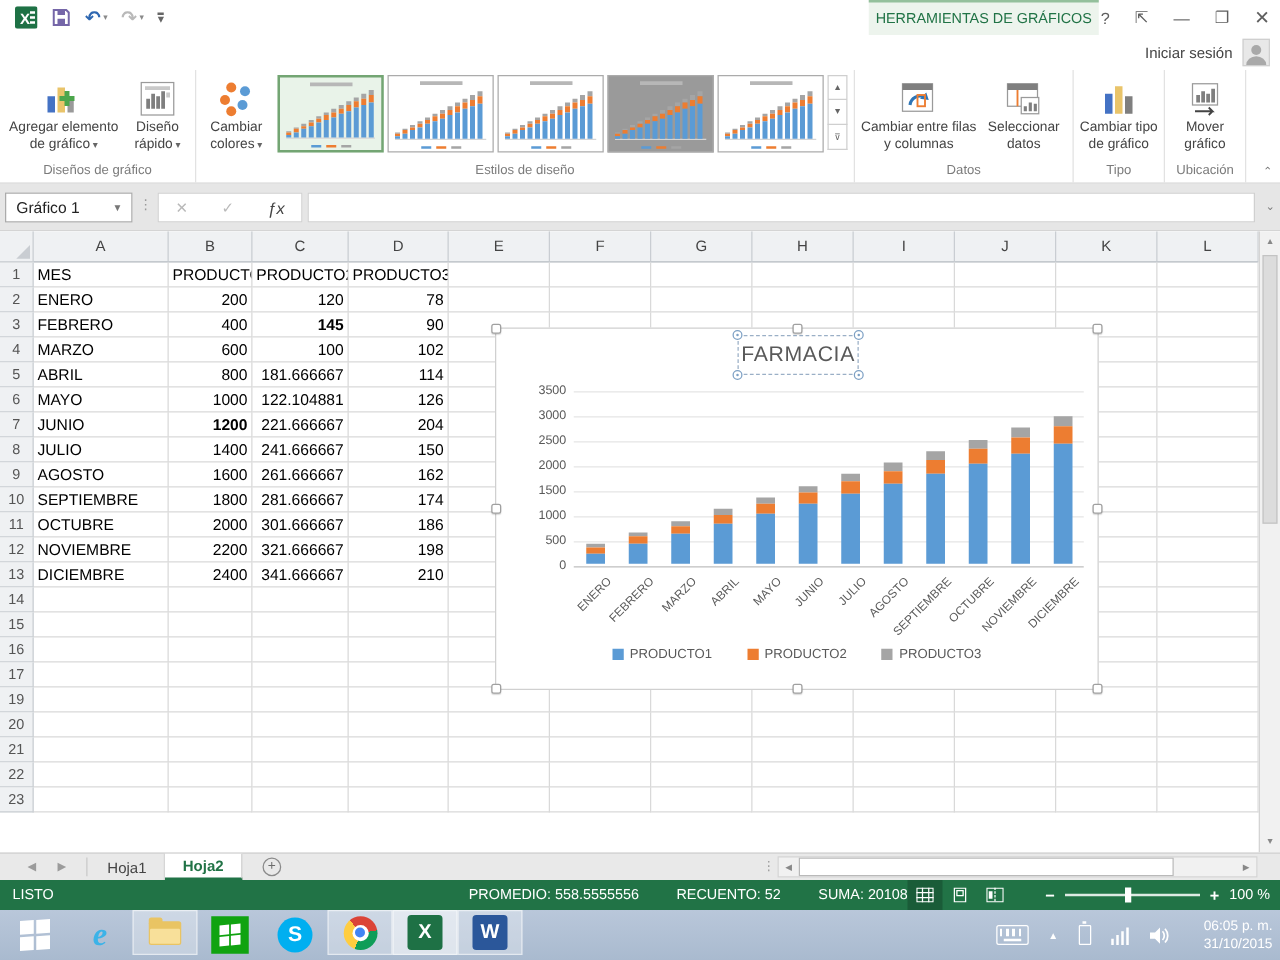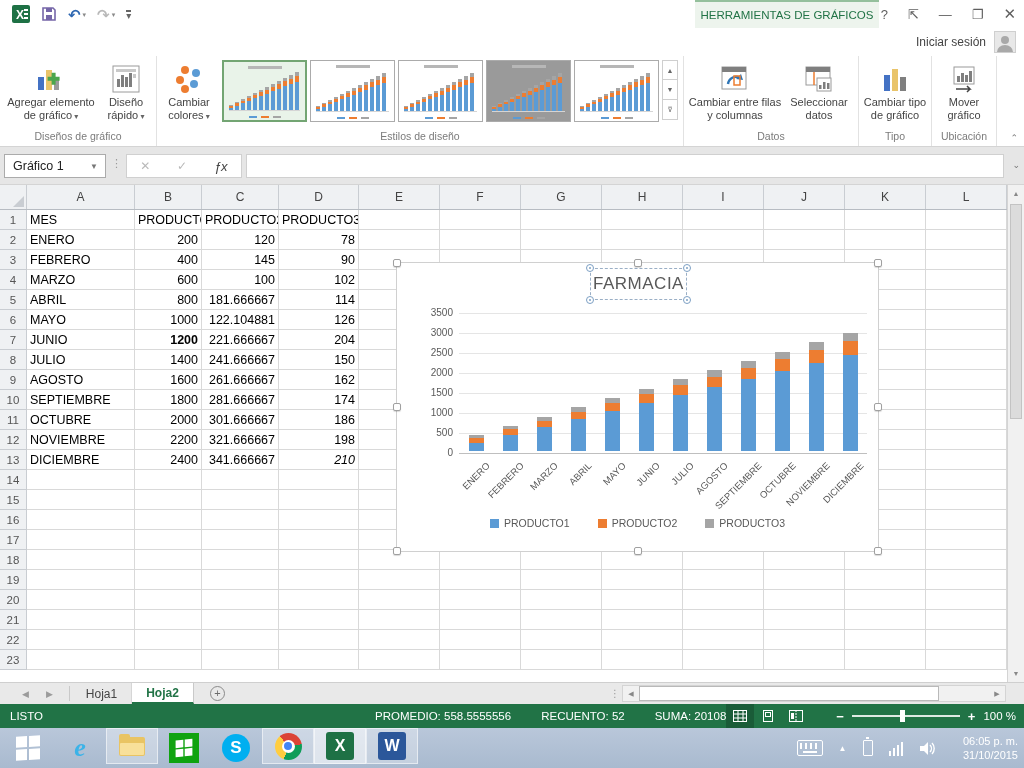--- a/index.html
+++ b/index.html
@@ -769,21 +769,21 @@
           <div class="cell" style="width: 81px;"></div>
           <div class="cell" style="width: 81px;"></div>
           <div class="cell" style="width: 81px;"></div>
           <div class="cell" style="width: 81px;"></div>
           <div class="cell" style="width: 81px;"></div>
         </div>
         <div class="grow">
           <div class="rnum">3</div>
           <div class="cell" style="width: 108px;">FEBRERO</div>
           <div class="cell num" style="width: 67px;">400</div>
-          <div class="cell num" style="width: 77px;">145</div>
+          <div class="cell num" style="width: 77px; font-weight: bold;">145</div>
           <div class="cell num" style="width: 80px;">90</div>
           <div class="cell" style="width: 81px;"></div>
           <div class="cell" style="width: 81px;"></div>
           <div class="cell" style="width: 81px;"></div>
           <div class="cell" style="width: 81px;"></div>
           <div class="cell" style="width: 81px;"></div>
           <div class="cell" style="width: 81px;"></div>
           <div class="cell" style="width: 81px;"></div>
           <div class="cell" style="width: 81px;"></div>
         </div>
@@ -920,21 +920,21 @@
           <div class="cell" style="width: 81px;"></div>
           <div class="cell" style="width: 81px;"></div>
           <div class="cell" style="width: 81px;"></div>
           <div class="cell" style="width: 81px;"></div>
         </div>
         <div class="grow">
           <div class="rnum">13</div>
           <div class="cell" style="width: 108px;">DICIEMBRE</div>
           <div class="cell num" style="width: 67px;">2400</div>
           <div class="cell num" style="width: 77px;">341.666667</div>
-          <div class="cell num" style="width: 80px; font-style: italic;">210</div>
+          <div class="cell num" style="width: 80px;">210</div>
           <div class="cell" style="width: 81px;"></div>
           <div class="cell" style="width: 81px;"></div>
           <div class="cell" style="width: 81px;"></div>
           <div class="cell" style="width: 81px;"></div>
           <div class="cell" style="width: 81px;"></div>
           <div class="cell" style="width: 81px;"></div>
           <div class="cell" style="width: 81px;"></div>
           <div class="cell" style="width: 81px;"></div>
         </div>
         <div class="grow">
@@ -977,35 +977,20 @@
           <div class="cell" style="width: 81px;"></div>
           <div class="cell" style="width: 81px;"></div>
           <div class="cell" style="width: 81px;"></div>
           <div class="cell" style="width: 81px;"></div>
           <div class="cell" style="width: 81px;"></div>
           <div class="cell" style="width: 81px;"></div>
           <div class="cell" style="width: 81px;"></div>
         </div>
         <div class="grow">
           <div class="rnum">17</div>
-          <div class="cell" style="width: 108px;"></div>
-          <div class="cell" style="width: 67px;"></div>
-          <div class="cell" style="width: 77px;"></div>
-          <div class="cell" style="width: 80px;"></div>
-          <div class="cell" style="width: 81px;"></div>
-          <div class="cell" style="width: 81px;"></div>
-          <div class="cell" style="width: 81px;"></div>
-          <div class="cell" style="width: 81px;"></div>
-          <div class="cell" style="width: 81px;"></div>
-          <div class="cell" style="width: 81px;"></div>
-          <div class="cell" style="width: 81px;"></div>
-          <div class="cell" style="width: 81px;"></div>
-        </div>
-        <div class="grow">
-          <div class="rnum">18</div>
           <div class="cell" style="width: 108px;"></div>
           <div class="cell" style="width: 67px;"></div>
           <div class="cell" style="width: 77px;"></div>
           <div class="cell" style="width: 80px;"></div>
           <div class="cell" style="width: 81px;"></div>
           <div class="cell" style="width: 81px;"></div>
           <div class="cell" style="width: 81px;"></div>
           <div class="cell" style="width: 81px;"></div>
           <div class="cell" style="width: 81px;"></div>
           <div class="cell" style="width: 81px;"></div>

